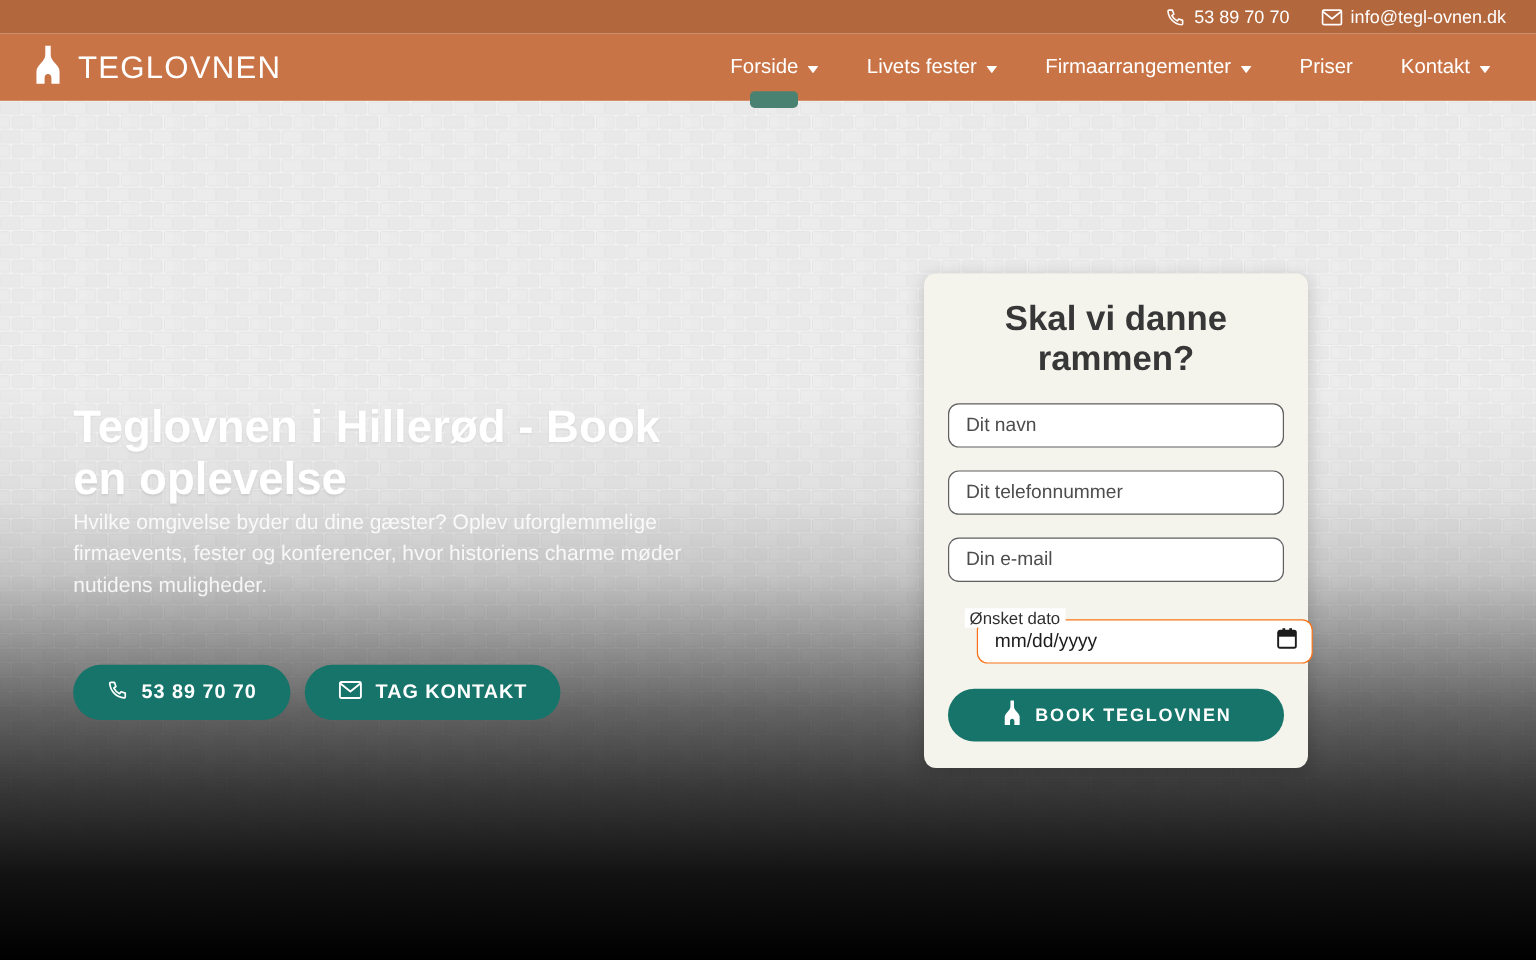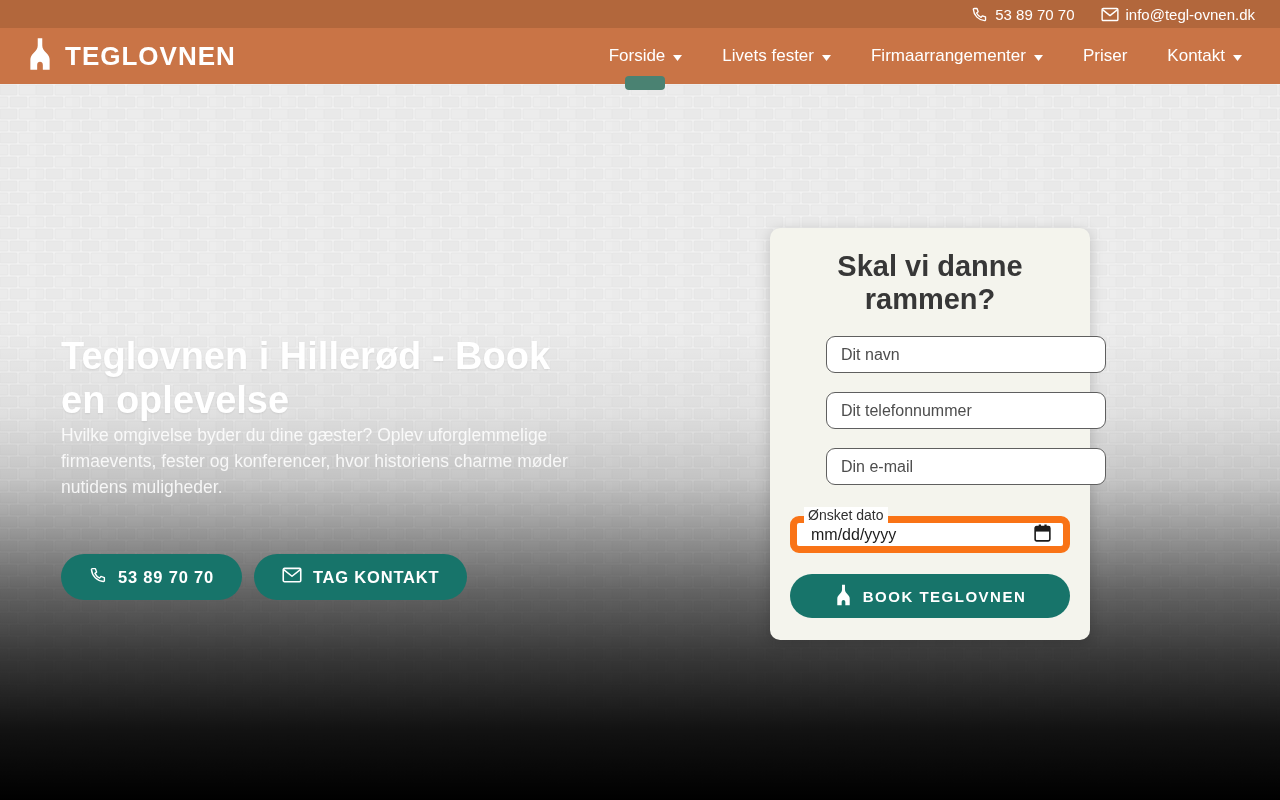--- a/index.html
+++ b/index.html
@@ -10,21 +10,21 @@
   .topbar { height:28px; background:#b2673c; display:flex; align-items:center;
             justify-content:flex-end; gap:26px; padding-right:25px; }
   .topbar-item { display:flex; align-items:center; gap:7px; color:#fff;
                  font-size:15px; cursor:pointer; }
   .topbar-item svg { display:block; }
 
   
   .navbar { height:56px; background:#c97446; display:flex; align-items:center;
             justify-content:space-between; padding:0 25px; position:relative; z-index:5; }
   .brand { display:flex; align-items:center; gap:10px; cursor:pointer; }
-  .brand-name { color:#fff; font-size:26px; font-weight:bold; letter-spacing:1px; }
+  .brand-name { color:#fff; font-size:26px; font-weight:normal; letter-spacing:1px; }
   .menu { display:flex; align-items:center; gap:14px; }
   .menu-item { position:relative; display:flex; align-items:flex-end; gap:8px;
                color:#fff; font-size:17px; padding:17px 13px; cursor:pointer; }
   .menu-item .tab-indicator { position:absolute; left:50%; transform:translateX(-50%);
                bottom:-7px; width:40px; height:14px; border-radius:4px; background:#4a8272; }
 
   
   .hero { position:relative; height:716px; background:#efefef; overflow:hidden; }
   .brick-layer { position:absolute; inset:0; }
   .shade-layer { position:absolute; inset:0;
@@ -45,28 +45,28 @@
               background:#17746a; color:#fff; font-family:"Liberation Sans",sans-serif;
               font-size:16.5px; font-weight:bold; letter-spacing:0.8px; cursor:pointer; }
 
   
   .card { position:absolute; top:144px; right:190px; width:320px; border-radius:10px;
           background:#f4f4ed; box-shadow:0 3px 14px rgba(0,0,0,0.18); padding:22px 20px; }
   .card-title { color:#373737; font-size:29px; font-weight:bold; line-height:33px;
                 text-align:center; margin:0 auto 20px; width:240px; }
   .field { width:280px; height:37px; border:1px solid #5f5f5f; border-radius:9px;
            background:#fff; padding:0 14px; font-family:"Liberation Sans",sans-serif;
-           font-size:16px; color:#222; display:block; margin-bottom:19px;margin-left:36px; }
+           font-size:16px; color:#222; display:block; margin-bottom:19px; }
   .field::placeholder { color:#4d4d4d; opacity:1; }
   .date-group { position:relative; margin-top:31px; margin-bottom:21px; }
   .date-label { position:absolute; top:-9px; left:14px; background:#fff; padding:0 4px;
                 font-size:14px; color:#2f2f2f; z-index:2; }
-  .date-field { width:280px; height:37px; border:7px solid #f97316; border-radius:9px;
+  .date-field { width:280px; height:37px; border:1px solid #f97316; border-radius:9px;
                 background:#fff; padding:0 12px 0 14px; display:flex; align-items:center;
-                justify-content:space-between; cursor:text; }
+                justify-content:space-between; cursor:text;margin-left:24px; }
   .date-value { font-size:16px; color:#1c1c1c; }
   .submit-btn { width:280px; height:44px; border:none; border-radius:22px; background:#17746a;
                 color:#fff; font-family:"Liberation Sans",sans-serif; font-size:15px;
                 font-weight:bold; letter-spacing:1.5px; display:flex; align-items:center;
                 justify-content:center; gap:10px; cursor:pointer; }
 </style>
 </head>
 <body>
 
 <div class="topbar">

